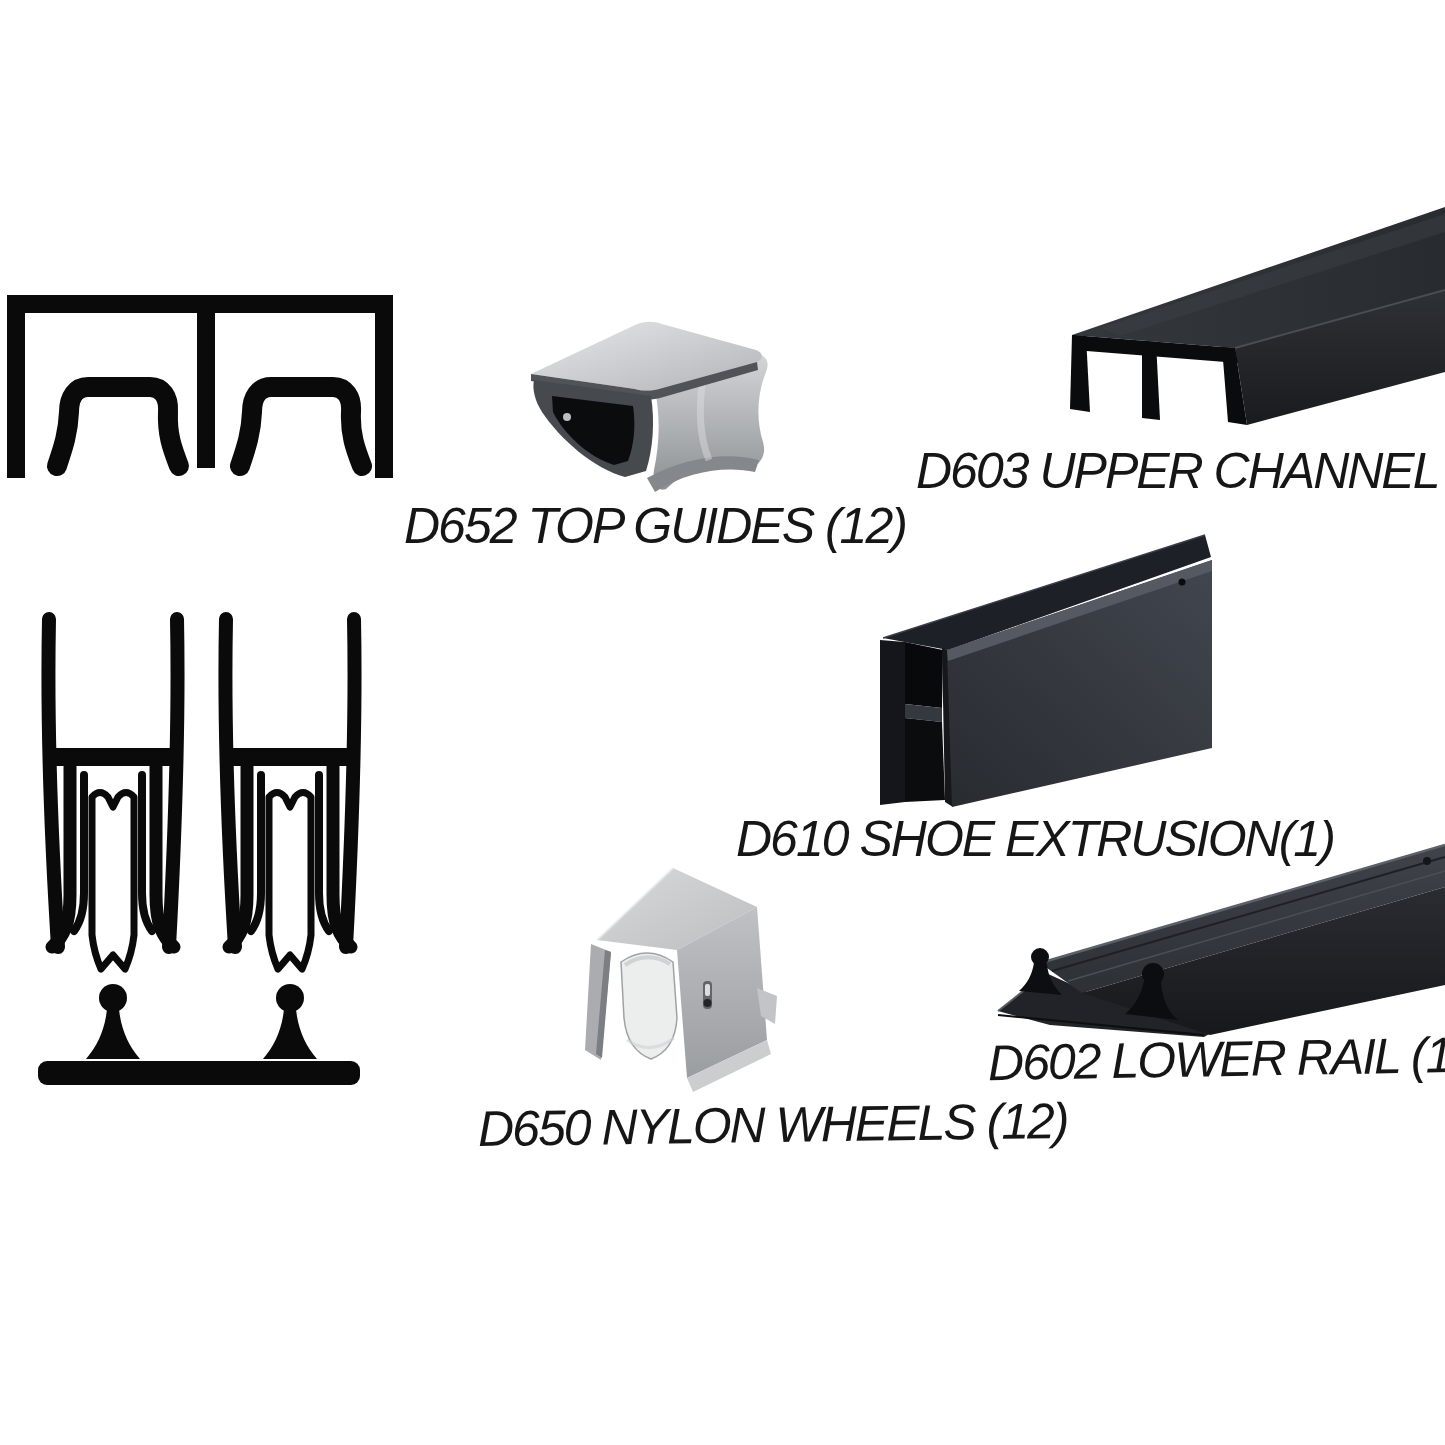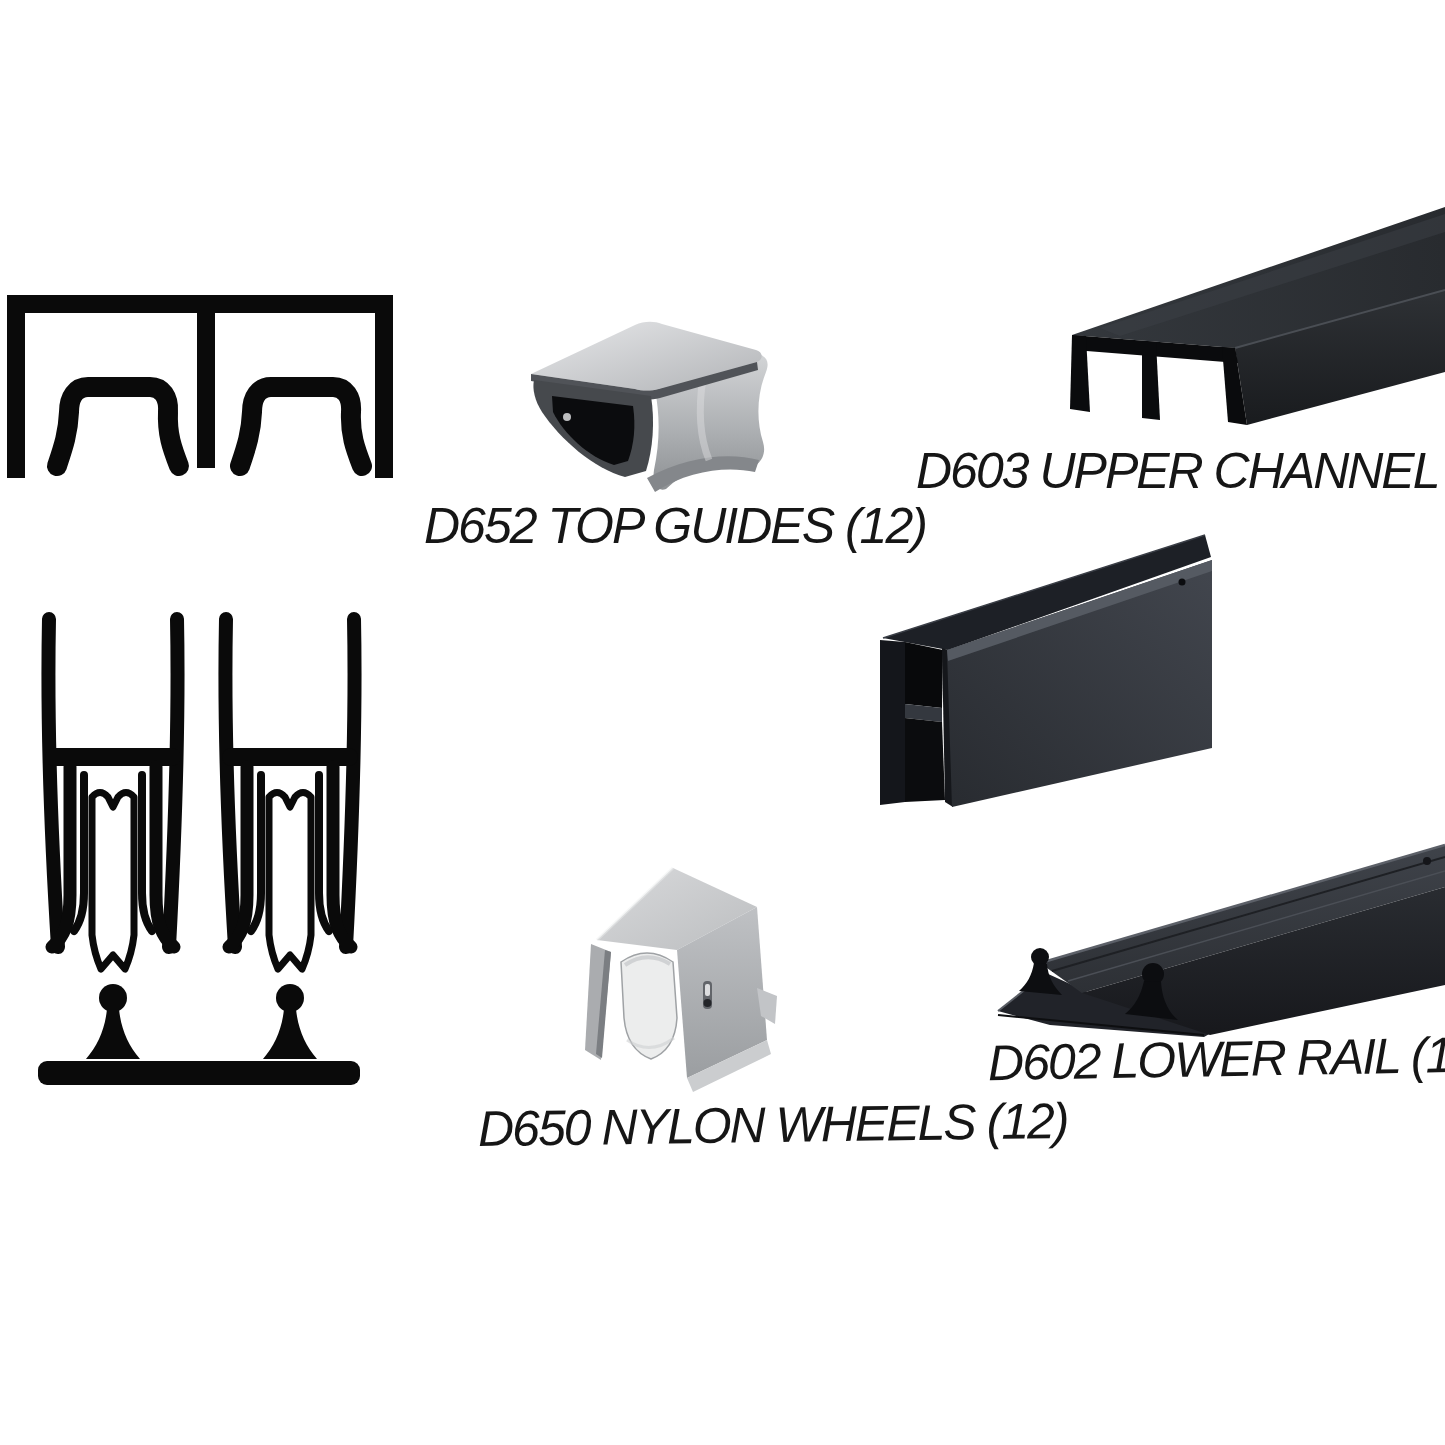--- a/index.html
+++ b/index.html
@@ -163,22 +163,23 @@
     <path d="M78 156 L455 46" stroke="#4b4f56" stroke-width="1.5" fill="none"></path>
     <path d="M50 138 L455 20" stroke="#5c6068" stroke-width="2.5" fill="none"></path>
     <path d="M92 168 L455 62 L455 160 L220 210 Z" fill="url(#lrFront)"></path>
     <circle cx="50" cy="132" r="9" fill="#0d0e11"></circle>
     <path d="M44 138 C42 150 37 159 29 166 L72 170 C63 161 58 151 57 139 Z" fill="#0d0e11"></path>
     <circle cx="163" cy="149" r="11" fill="#0c0d10"></circle>
     <path d="M154 156 C151 170 145 181 135 189 L188 195 C177 186 172 172 171 157 Z" fill="#0c0d10"></path>
     <circle cx="437" cy="36" r="4" fill="#15161a"></circle>
   </svg>
 
-  <div class="part-label" style="left:424px;top:500px">D652 TOP GUIDES (12)</div>
+  <div class="part-label" style="left:404px;top:500px">D652 TOP GUIDES (12)</div>
 
   <div class="part-label" style="left:916px;top:445px">D603 UPPER CHANNEL (1)</div>
 
+  <div class="part-label" style="left:736px;top:813px">D610 SHOE EXTRUSION(1)</div>
 
   <div class="part-label" style="left:988px;top:1033px;transform:rotate(-1deg)">D602 LOWER RAIL (1)</div>
 
   <div class="part-label" style="left:478px;top:1099px;transform:rotate(-0.8deg)">D650 NYLON WHEELS (12)</div>
 
 </div>
 
 </body></html>

